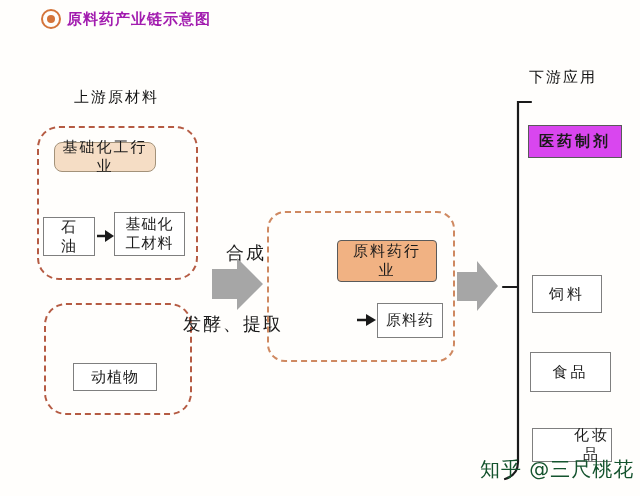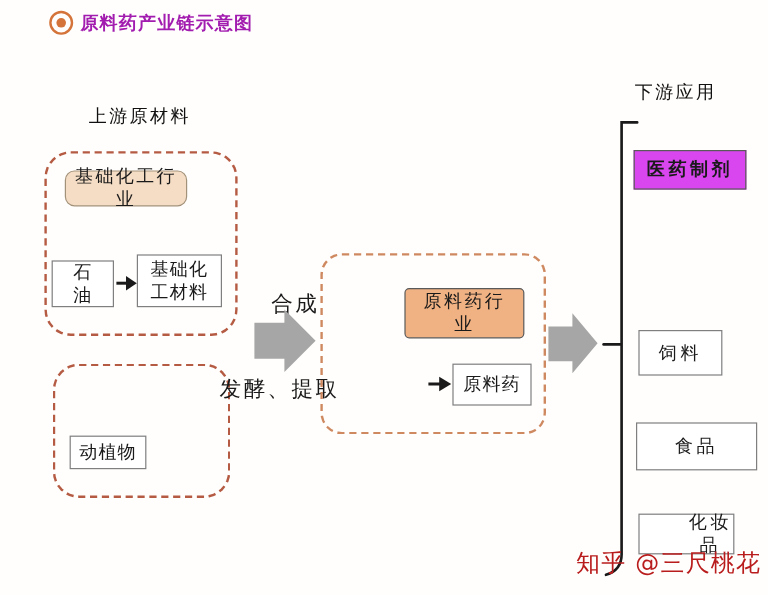--- a/index.html
+++ b/index.html
@@ -55,48 +55,48 @@
 
   
   .white-box{
     display:flex;align-items:center;justify-content:center;
     background:#ffffff;border:1.5px solid #7f7f7f;
     font-size:15px;letter-spacing:1px;text-align:center;
     white-space:pre-line;line-height:19px;
   }
   .petroleum-box{left:43px;top:217px;width:52px;height:39px;}
   .materials-box{left:114px;top:212px;width:71px;height:44px;}
-  .animals-box{left:58px;top:363px;width:64px;height:28px;}
+  .animals-box{left:73px;top:363px;width:84px;height:28px;}
   .intermediate-box{left:280px;top:303px;width:75px;height:35px;}
   .apiprod-box{left:377px;top:303px;width:66px;height:35px;}
 
   
   .proc-label{font-size:18px;letter-spacing:2px;font-family:Liberation Serif, serif;}
   .synthesis-label{left:226px;top:241px;}
   .ferment-label{left:183px;top:312px;}
 
   
   .down-box{
     display:flex;align-items:center;justify-content:center;
     background:#ffffff;border:1.5px solid #7f7f7f;
     font-size:15px;letter-spacing:3px;text-align:center;
   }
   .down-0{left:528px;top:125px;width:94px;height:33px;
     background:#d946ef;border-color:#5a5a5a;font-weight:bold;}
   .down-1{left:532px;top:200px;width:81px;height:38px;}
   .down-2{left:532px;top:275px;width:70px;height:38px;}
-  .down-3{left:530px;top:352px;width:101px;height:40px;}
+  .down-3{left:530px;top:352px;width:81px;height:40px;}
   .down-4{left:532px;top:428px;width:80px;height:34px;padding-left:40px;}
 
   .svg-overlay{left:0;top:0;width:640px;height:496px;pointer-events:none;}
 
   .watermark{
     left:480px;top:456px;
     font-family:"DejaVu Sans","Liberation Sans",sans-serif;
-    font-size:20px;color:#b91c1c;letter-spacing:1px;white-space:nowrap;
+    font-size:20px;color:#14532d;letter-spacing:1px;white-space:nowrap;
   }
 </style>
 </head>
 <body>
 
 <div class="stage">
 
   <span class="abs title-icon"></span>
   <div class="abs page-title">原料药产业链示意图</div>
 

